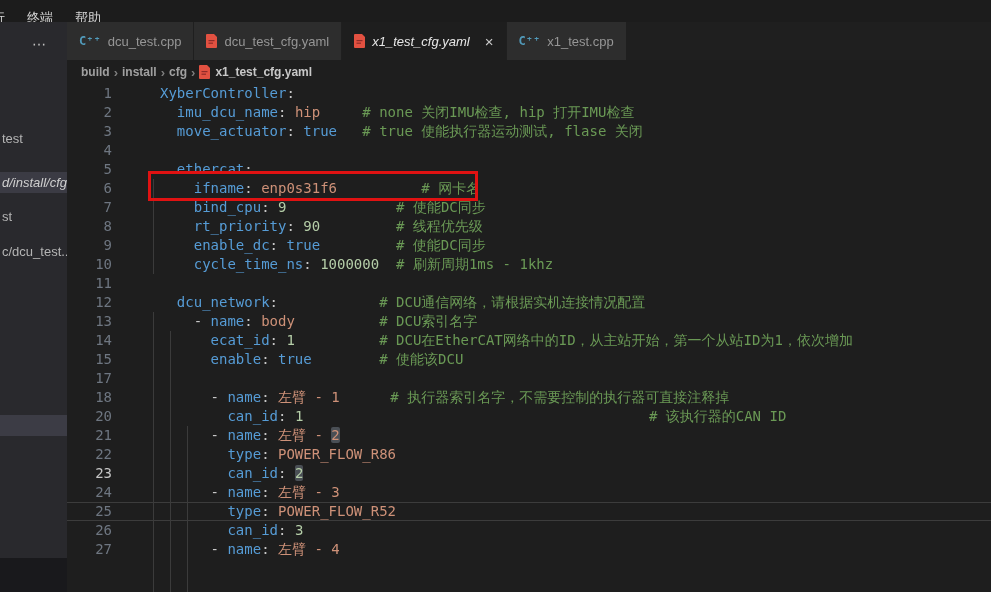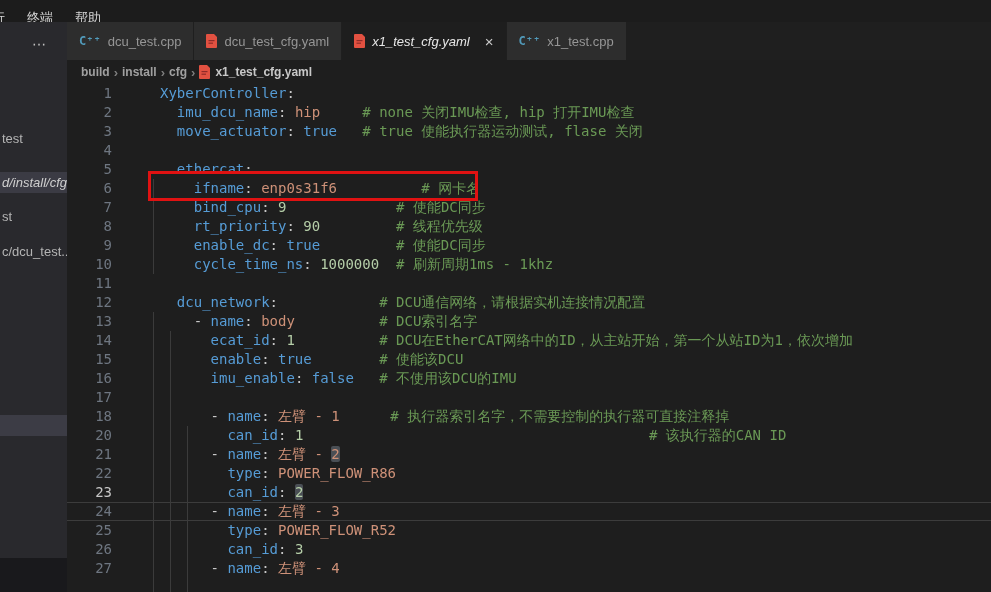--- a/index.html
+++ b/index.html
@@ -161,21 +161,20 @@
         <div class="row"><span class="ln">6</span><span class="code"><span>    </span><span class="tok-k">ifname</span><span class="tok-p">: </span><span class="tok-s">enp0s31f6</span><span>          </span><span class="tok-c"># 网卡名</span></span></div>
         <div class="row"><span class="ln">7</span><span class="code"><span>    </span><span class="tok-k">bind_cpu</span><span class="tok-p">: </span><span class="tok-n">9</span><span>             </span><span class="tok-c"># 使能DC同步</span></span></div>
         <div class="row"><span class="ln">8</span><span class="code"><span>    </span><span class="tok-k">rt_priority</span><span class="tok-p">: </span><span class="tok-n">90</span><span>         </span><span class="tok-c"># 线程优先级</span></span></div>
         <div class="row"><span class="ln">9</span><span class="code"><span>    </span><span class="tok-k">enable_dc</span><span class="tok-p">: </span><span class="tok-b">true</span><span>         </span><span class="tok-c"># 使能DC同步</span></span></div>
         <div class="row"><span class="ln">10</span><span class="code"><span>    </span><span class="tok-k">cycle_time_ns</span><span class="tok-p">: </span><span class="tok-n">1000000</span><span>  </span><span class="tok-c"># 刷新周期1ms - 1khz</span></span></div>
         <div class="row"><span class="ln">11</span><span class="code"></span></div>
         <div class="row"><span class="ln">12</span><span class="code"><span>  </span><span class="tok-k">dcu_network</span><span class="tok-p">:</span><span>            </span><span class="tok-c"># DCU通信网络，请根据实机连接情况配置</span></span></div>
         <div class="row"><span class="ln">13</span><span class="code"><span>    </span><span class="tok-p">- </span><span class="tok-k">name</span><span class="tok-p">: </span><span class="tok-s">body</span><span>          </span><span class="tok-c"># DCU索引名字</span></span></div>
         <div class="row"><span class="ln">14</span><span class="code"><span>      </span><span class="tok-k">ecat_id</span><span class="tok-p">: </span><span class="tok-n">1</span><span>          </span><span class="tok-c"># DCU在EtherCAT网络中的ID，从主站开始，第一个从站ID为1，依次增加</span></span></div>
         <div class="row"><span class="ln">15</span><span class="code"><span>      </span><span class="tok-k">enable</span><span class="tok-p">: </span><span class="tok-b">true</span><span>        </span><span class="tok-c"># 使能该DCU</span></span></div>
-        <div class="row"><span class="ln">16</span><span class="code"><span>      </span><span class="tok-k">imu_enable</span><span class="tok-p">: </span><span class="tok-b">false</span><span>   </span><span class="tok-c"># 不使用该DCU的IMU</span></span></div>
         <div class="row"><span class="ln">17</span></div>
         <div class="row"><span class="ln">18</span><span class="code"><span>      </span><span class="tok-p">- </span><span class="tok-k">name</span><span class="tok-p">: </span><span class="tok-s">左臂 - 1</span><span>      </span><span class="tok-c"># 执行器索引名字，不需要控制的执行器可直接注释掉</span></span></div>
         <div class="row"><span class="ln">20</span><span class="code"><span>        </span><span class="tok-k">can_id</span><span class="tok-p">: </span><span class="tok-n">1</span><span>                                         </span><span class="tok-c"># 该执行器的CAN ID</span></span></div>
         <div class="row"><span class="ln">21</span><span class="code"><span>      </span><span class="tok-p">- </span><span class="tok-k">name</span><span class="tok-p">: </span><span class="tok-s">左臂 - </span><span class="tok-s tok-hl">2</span></span></div>
         <div class="row"><span class="ln">22</span><span class="code"><span>        </span><span class="tok-k">type</span><span class="tok-p">: </span><span class="tok-s">POWER_FLOW_R86</span></span></div>
         <div class="row current"><span class="ln">23</span><span class="code"><span>        </span><span class="tok-k">can_id</span><span class="tok-p">: </span><span class="tok-n tok-hl">2</span></span></div>
         <div class="row"><span class="ln">24</span><span class="code"><span>      </span><span class="tok-p">- </span><span class="tok-k">name</span><span class="tok-p">: </span><span class="tok-s">左臂 - 3</span></span></div>
         <div class="row"><span class="ln">25</span><span class="code"><span>        </span><span class="tok-k">type</span><span class="tok-p">: </span><span class="tok-s">POWER_FLOW_R52</span></span></div>
         <div class="row"><span class="ln">26</span><span class="code"><span>        </span><span class="tok-k">can_id</span><span class="tok-p">: </span><span class="tok-n">3</span></span></div>
         <div class="row"><span class="ln">27</span><span class="code"><span>      </span><span class="tok-p">- </span><span class="tok-k">name</span><span class="tok-p">: </span><span class="tok-s">左臂 - 4</span></span></div>

